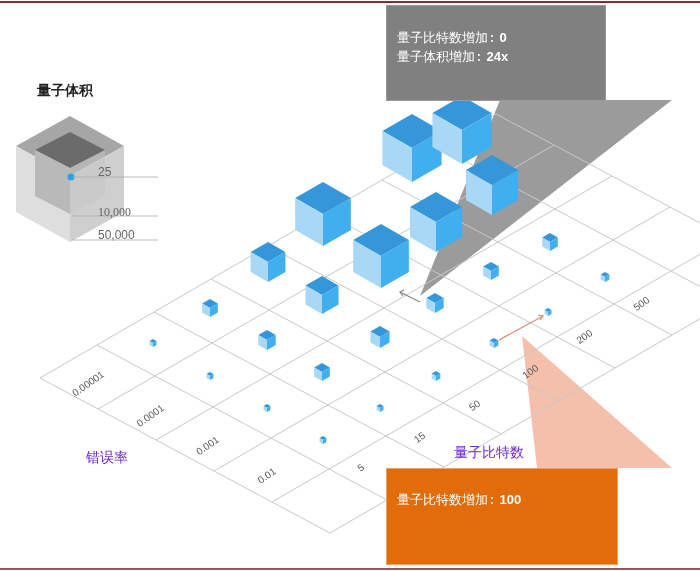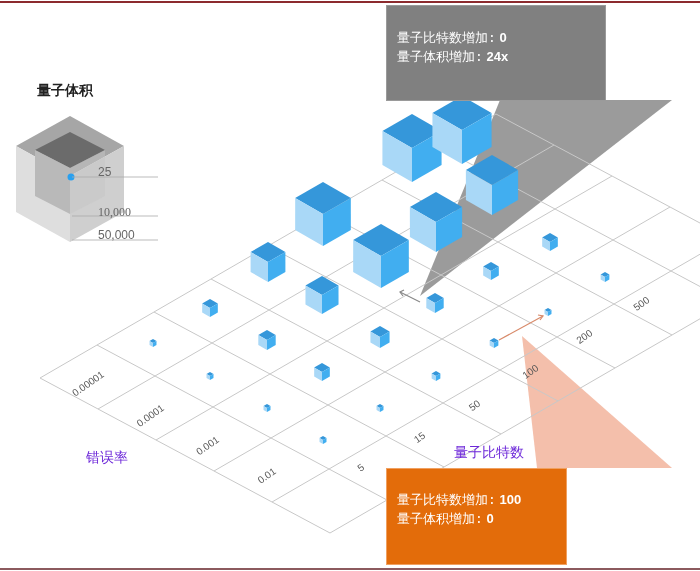--- a/index.html
+++ b/index.html
@@ -7,21 +7,21 @@
          font-family: "Liberation Sans", "DejaVu Sans", sans-serif; }
   .frame-top { position: absolute; left: 0; top: 1px; width: 700px; height: 2px; background: #8c2a2e; }
   .frame-bottom { position: absolute; left: 0; top: 568px; width: 700px; height: 2px; background: #8c5a5e; }
   #scene { position: absolute; left: 0; top: 0; width: 700px; height: 571px; }
   .callout { position: absolute; color: #ffffff; font-size: 13px; line-height: 18px; }
   .callout .row { white-space: nowrap; }
   .callout .lbl { font-family: Liberation Mono, monospace; }
   .callout .val { font-weight: bold; font-family: "Liberation Sans", sans-serif; }
   .callout-gray { left: 386px; top: 5px; width: 220px; height: 96px; background: #808080;
                   border: 1px solid #9a9a9a; box-sizing: border-box; padding: 23px 0 0 10px; }
-  .callout-orange { left: 386px; top: 468px; width: 181px; height: 97px; background: #e36c0a;
+  .callout-orange { left: 386px; top: 468px; width: 232px; height: 97px; background: #e36c0a;
                     border: 1px solid #f0a060; box-sizing: border-box; padding: 22px 0 0 10px; }
   .legend-title { position: absolute; left: 37px; top: 82px; font-size: 14px; font-weight: bold;
                   font-family: "DejaVu Serif", "Liberation Serif", serif; color: #222; }
   .legend-val { position: absolute; font-size: 12px; color: #666; width: 60px;
                 font-family: "Liberation Sans", sans-serif; }
   .axis-title { position: absolute; font-size: 14px; color: #6d28d9;
                 font-family: "DejaVu Serif", "Liberation Serif", serif; }
   .tick { position: absolute; font-size: 10px; color: #555; transform-origin: center center;
           font-family: "Liberation Sans", sans-serif; white-space: nowrap; }
 </style>
@@ -171,16 +171,15 @@
 <div class="tick" style="left:576px;top:331px;transform:rotate(-35deg);">200</div>
 <div class="tick" style="left:633px;top:298px;transform:rotate(-35deg);">500</div>
 
 <div class="callout callout-gray">
   <div class="row"><span class="lbl">量子比特数增加:</span> <span class="val">0</span></div>
   <div class="row"><span class="lbl">量子体积增加:</span> <span class="val">24x</span></div>
 </div>
 
 <div class="callout callout-orange">
   <div class="row"><span class="lbl">量子比特数增加:</span> <span class="val">100</span></div>
-  <div class="row"><span class="lbl">量子体积增加:</span> <span class="val">0</span></div>
 </div>
 
 <div class="frame-bottom"></div>
 
 </body></html>

